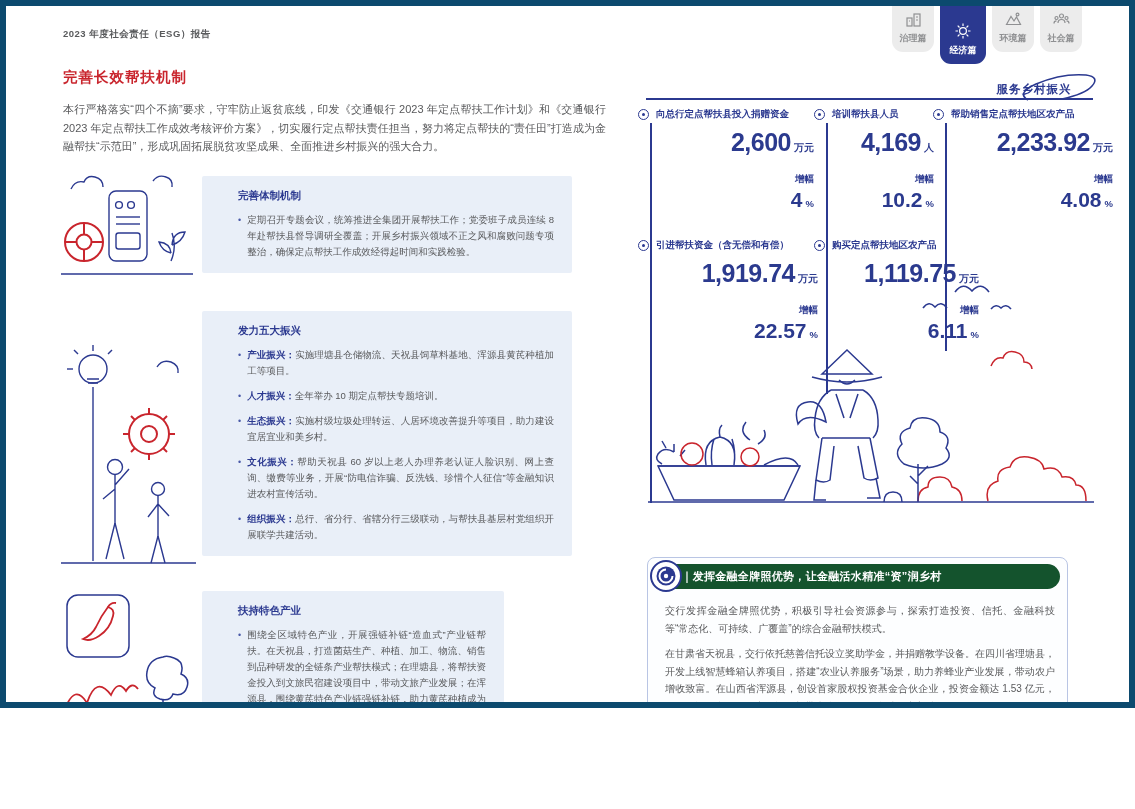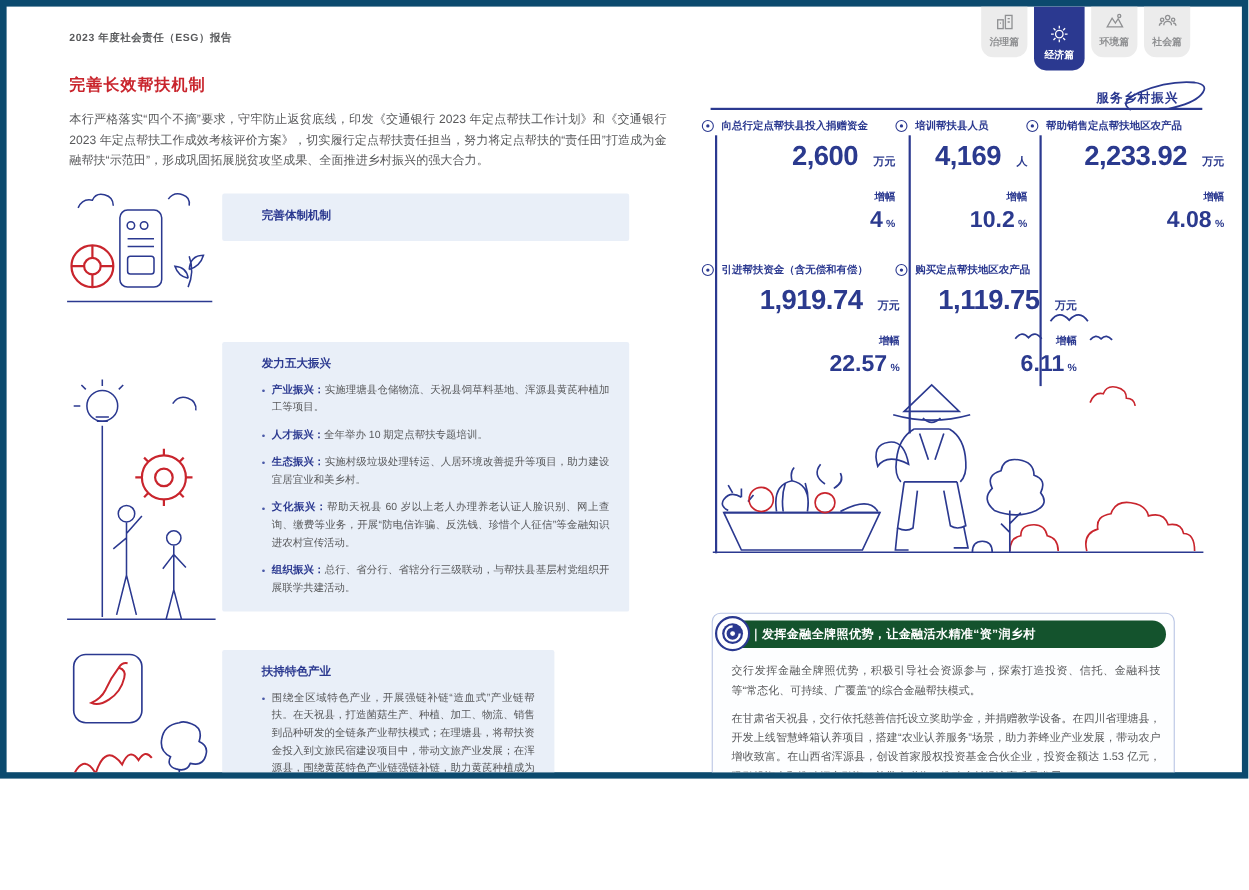--- a/index.html
+++ b/index.html
@@ -52,21 +52,21 @@
   .vline { position:absolute; width:1.5px; background:#2b3990; }
   .stat  { position:absolute; color:#2b3a8e;text-align:right; }
   .srow  { display:flex; align-items:center; gap:7px; }
   .sdot  { width:11px; height:11px; border:1.6px solid #2b3990; border-radius:50%;
            position:relative; flex:0 0 auto; background:#fff; }
   .sdot::after { content:""; position:absolute; left:2.6px; top:2.6px; width:3.2px; height:3.2px;
            border-radius:50%; background:#2b3990; }
   .slabel { font-size:9.5px; font-weight:bold; color:#2b3990; }
   .sval   { margin:7px 0 0 19px; }
   .snum   { font-size:25px; font-weight:800; letter-spacing:-.5px; }
-  .sunit  { font-size:10px; font-weight:bold; margin-left:14px; }
+  .sunit  { font-size:10px; font-weight:bold; margin-left:3px; }
   .sglabel{ margin:16px 0 0 19px; font-size:9.5px; font-weight:bold; color:#2b3990; }
   .sgrow  { margin:2px 0 0 19px; }
   .sgnum  { font-size:21px; font-weight:800; }
   .sgunit { font-size:9.5px; font-weight:bold; margin-left:3px; }
 
   
   .case-box { position:absolute; left:641px; top:551px; width:421px; height:187px;
               border:1.3px solid #b9c5e4; border-radius:8px; background:#fdfeff; }
   .case-pill { position:absolute; left:11px; top:6px; right:7px; height:25px;
                background:#14532d; border-radius:13px; display:flex; align-items:center;
@@ -112,20 +112,23 @@
         <line x1="23" y1="52" x2="23" y2="63.5"></line>
           <line x1="23" y1="78.5" x2="23" y2="90"></line>
         <line x1="4" y1="71" x2="15.5" y2="71"></line>
           <line x1="30.5" y1="71" x2="42" y2="71"></line>
       </g>
     </svg>
   </div>
 
   <div class="sec-box" style="left:196px;top:170px;width:370px">
     <div class="sec-title">完善体制机制</div>
+    <div class="bullet">
+      <span><span class="lead"></span><span>定期召开专题会议，统筹推进全集团开展帮扶工作；党委班子成员连续 8 年赴帮扶县督导调研全覆盖；开展乡村振兴领域不正之风和腐败问题专项整治，确保定点帮扶工作成效经得起时间和实践检验。</span></span>
+    </div>
   </div>
 
   <div class="illu" style="left:55px;top:333px">
     <svg width="135" height="227" viewBox="0 0 135 227" fill="none">
       <g stroke="#2b3990" stroke-width="1.4">
         <circle cx="32" cy="30" r="14"></circle>
         <path d="M26 40 h12 M27 44 h10"></path>
         <line x1="32" y1="6" x2="32" y2="12"></line>
           <line x1="12" y1="30" x2="6" y2="30"></line>
         <line x1="17" y1="15" x2="13" y2="11"></line>

